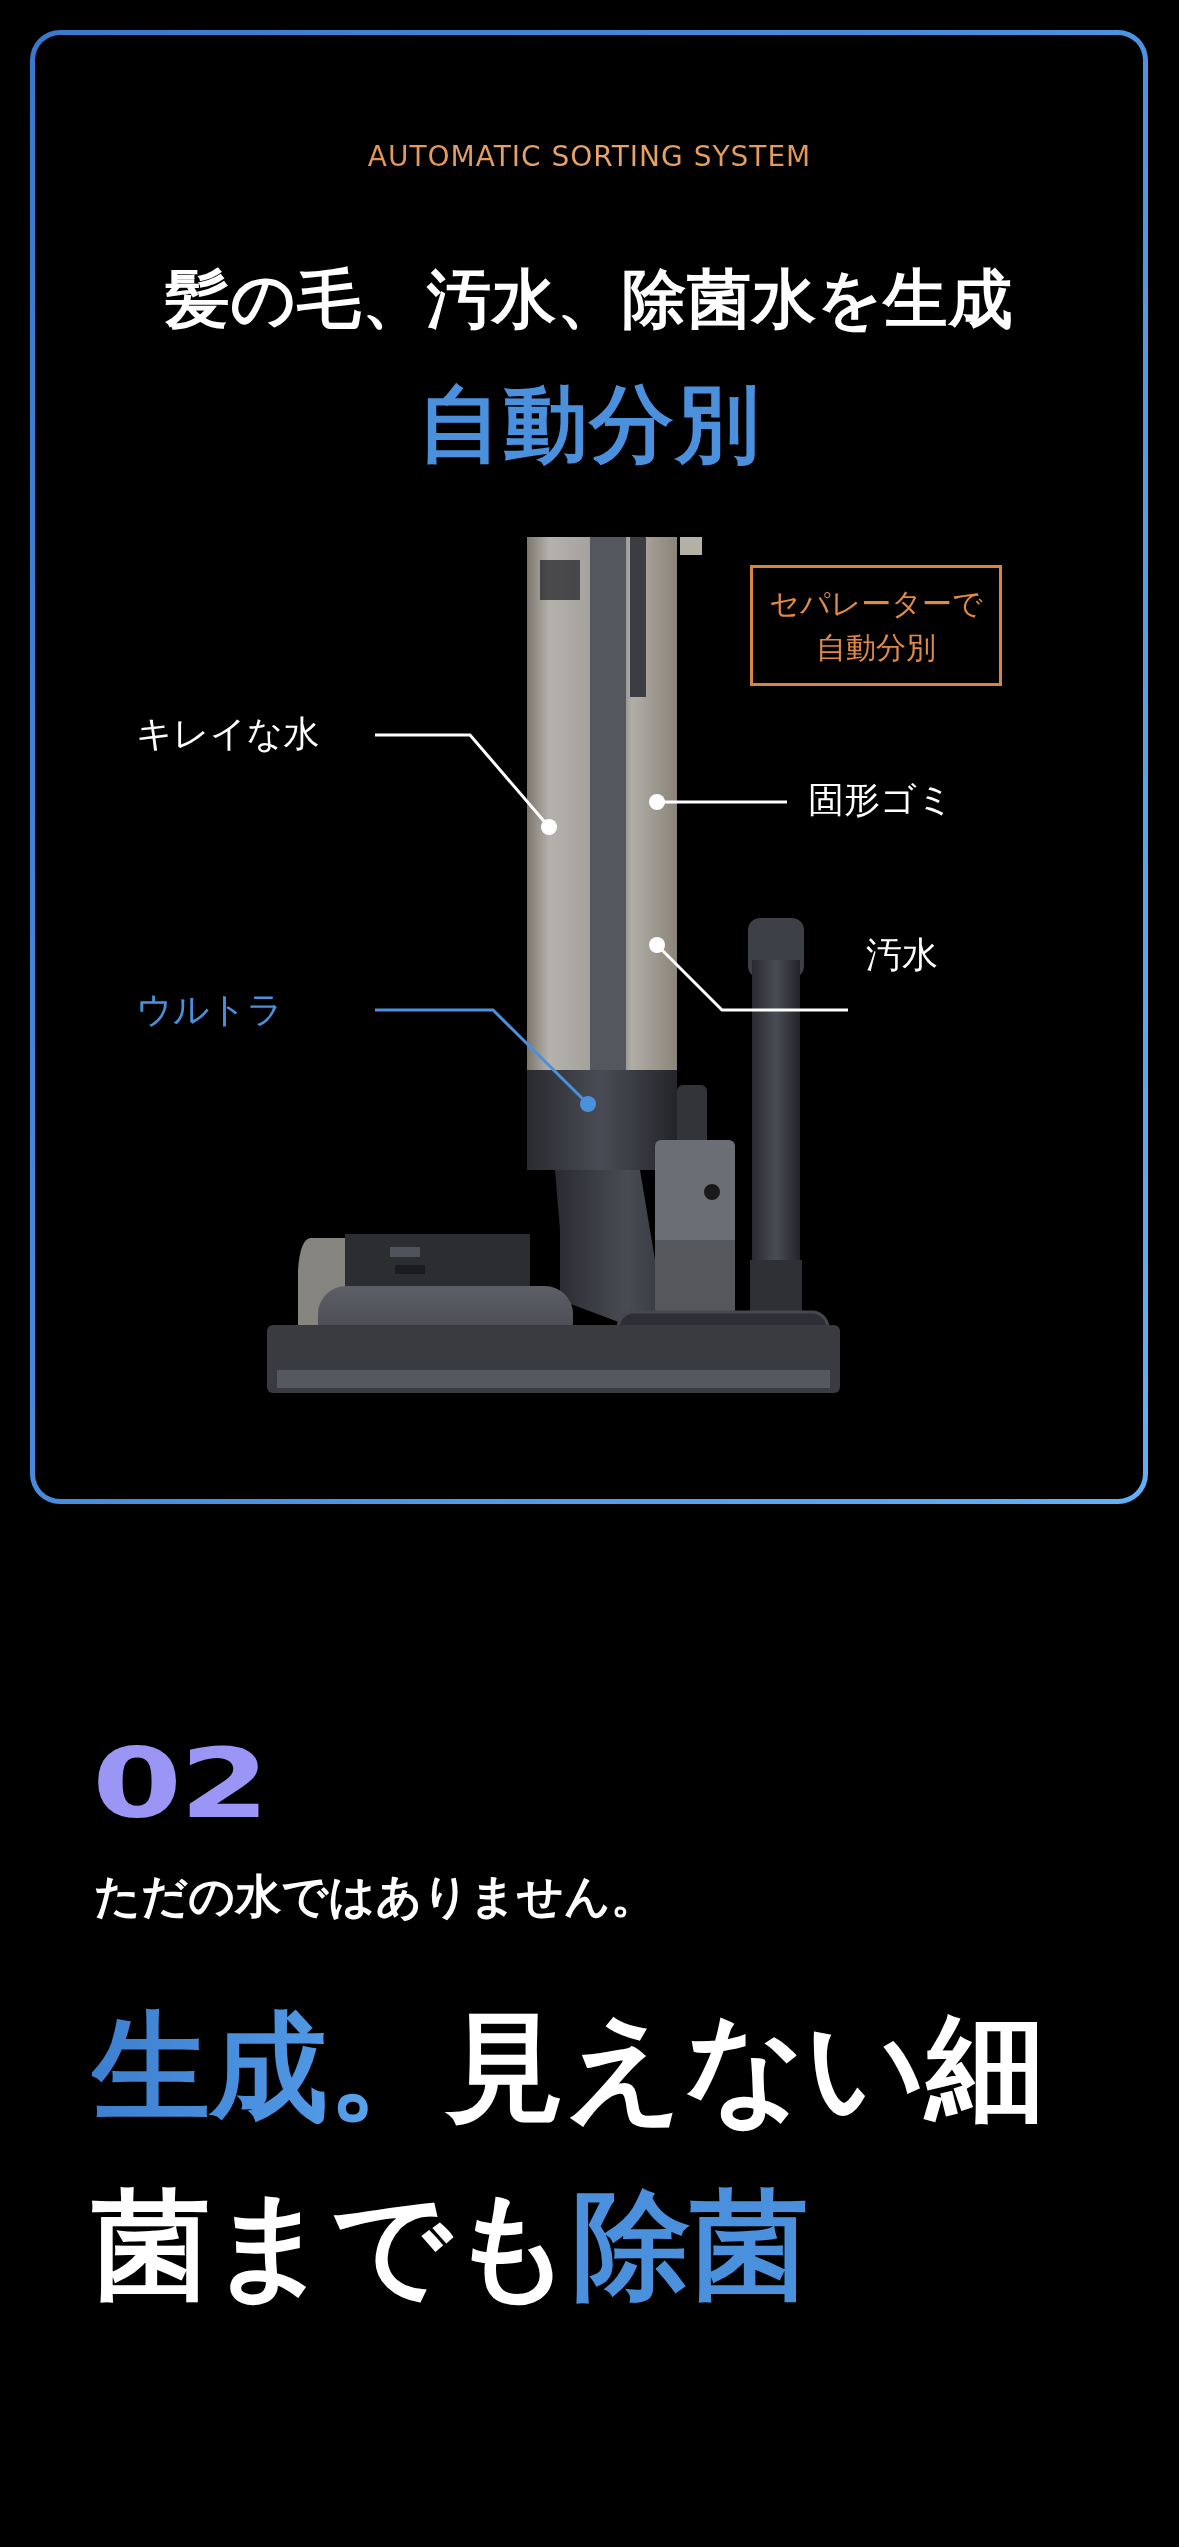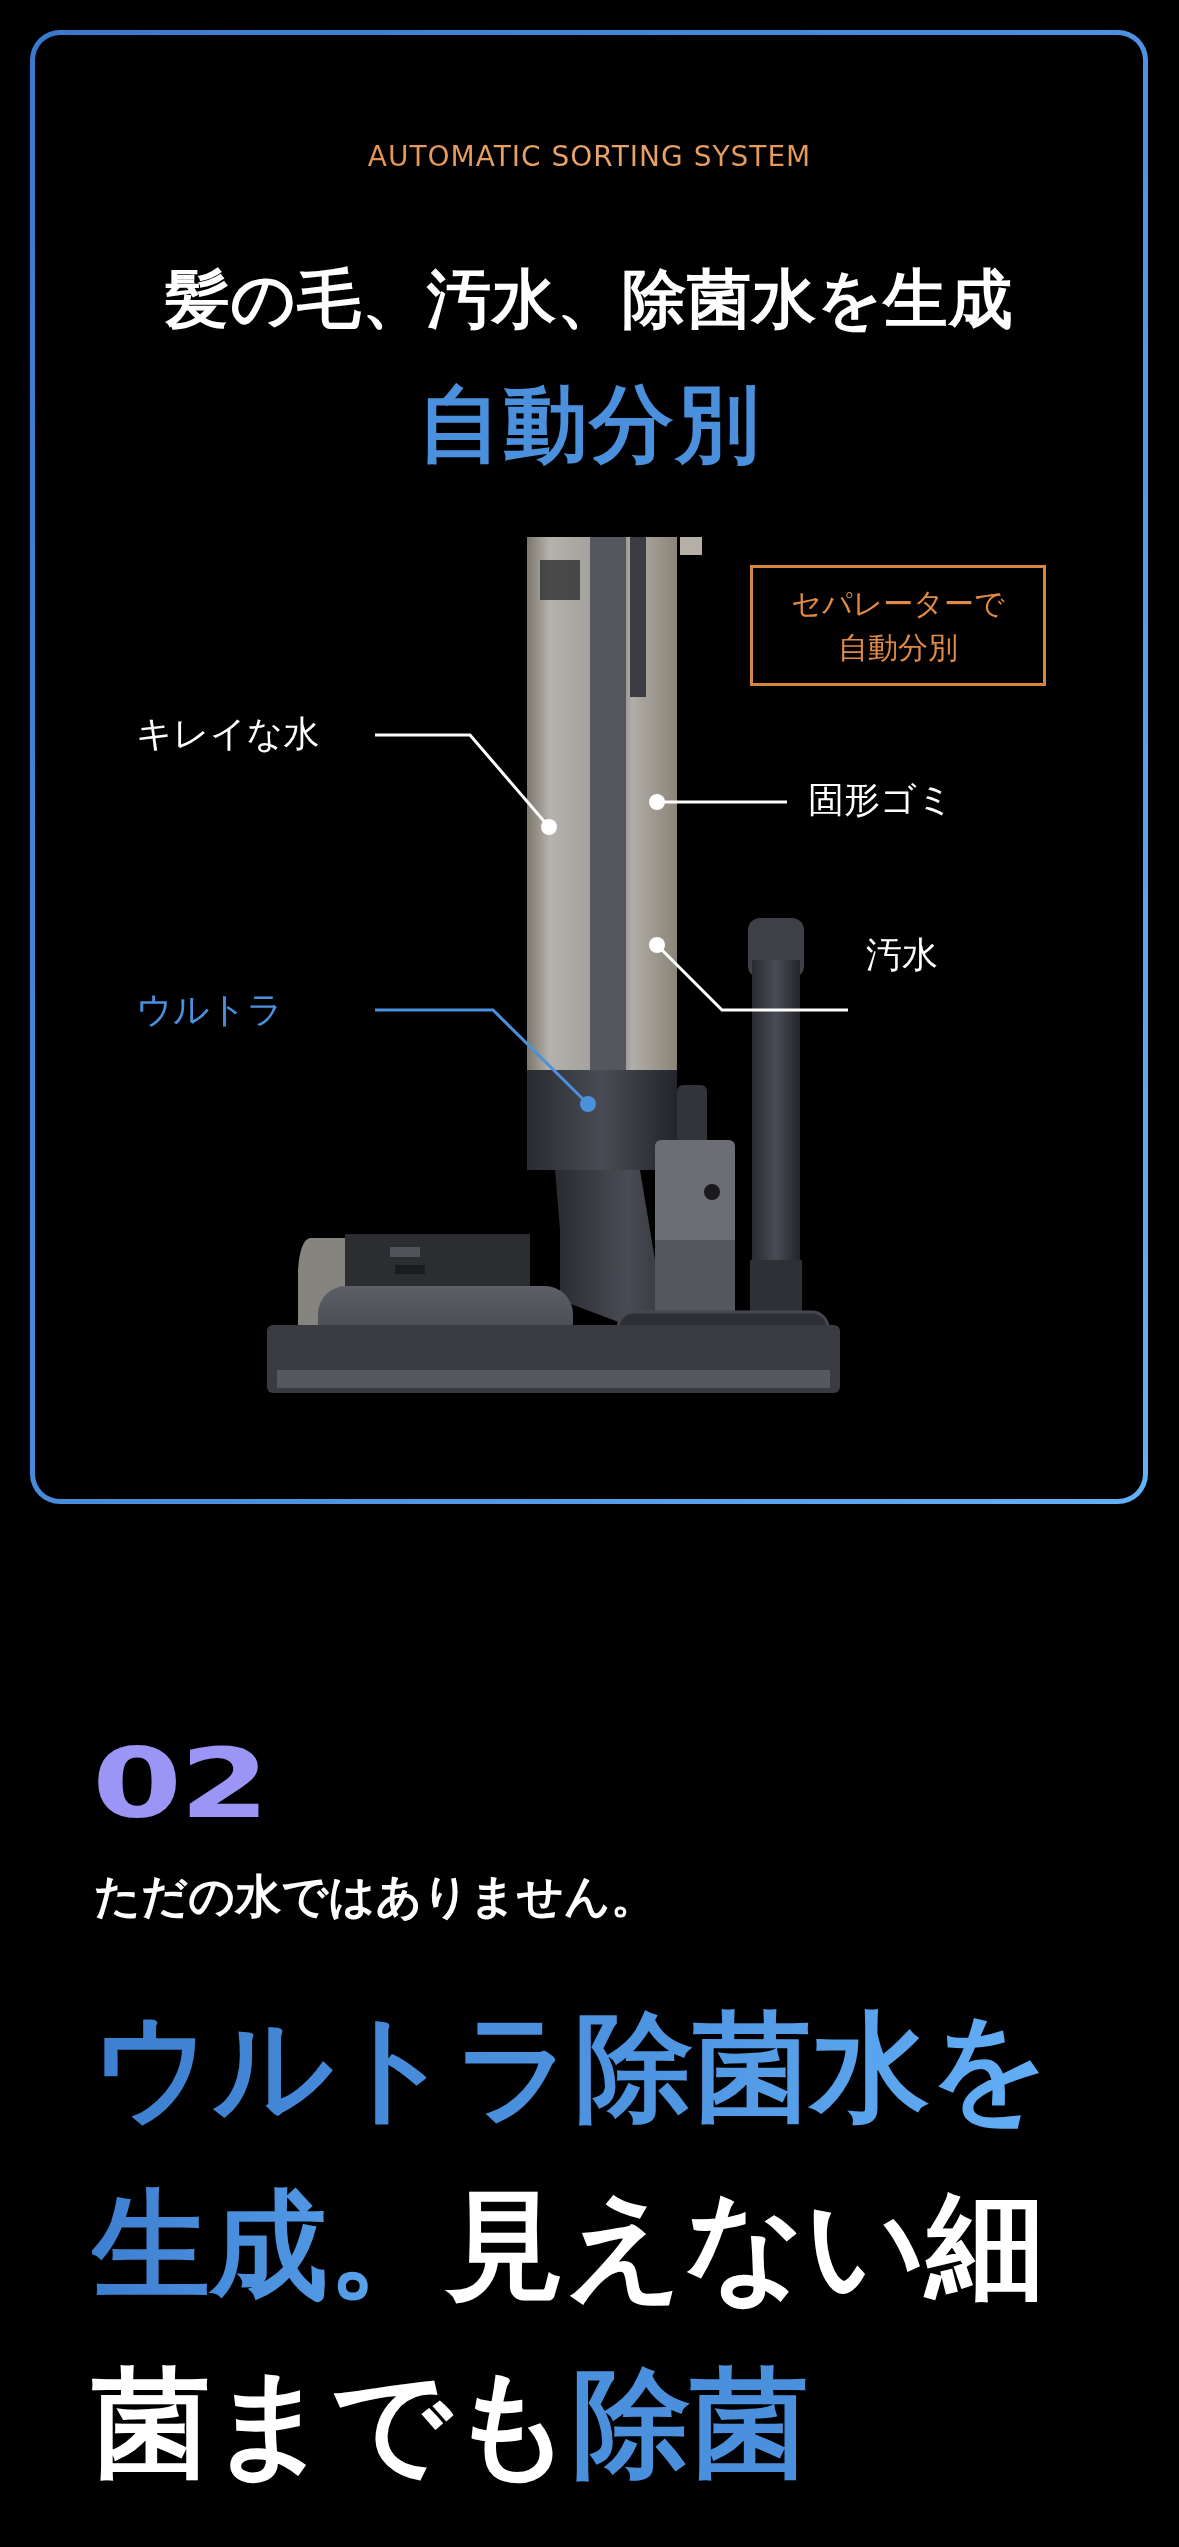--- a/index.html
+++ b/index.html
@@ -17,21 +17,21 @@
              font-weight:normal;
              background:linear-gradient(90deg,#d77a33,#eaa56a,#d9803a);
              -webkit-background-clip:text; background-clip:text; color:transparent; }
   .title1 { top:256px; left:0; width:1179px; text-align:center; font-size:64px; font-weight:bold; color:#fff; letter-spacing:1px; }
   .title2 { top:368px; left:0; width:1179px; text-align:center; font-size:84px; font-weight:bold; color:#4a90dc; letter-spacing:2px; }
 
   
   .product { left:260px; top:530px; width:600px; height:870px; }
 
   
-  .sep-box { left:750px; top:565px; width:296px; height:121px; box-sizing:border-box;
+  .sep-box { left:750px; top:565px; width:252px; height:121px; box-sizing:border-box;
              border:3px solid #d88540; display:flex; flex-direction:column; align-items:center; justify-content:center; }
   .sep-box span { font-size:30px; color:#e08a45; line-height:44px; }
 
   .lbl { font-size:36px; color:#fff; white-space:nowrap; }
   .lbl.blue { color:#4a90dc; line-height:60px; }
 
   .callouts { left:0; top:0; width:1179px; height:1500px; pointer-events:none; }
 
   
   .num { left:92px; top:1728px; font-size:96px; font-weight:bold; color:#9b96f5; letter-spacing:-2px;
@@ -129,21 +129,18 @@
 <div class="abs lbl" style="left:808px;top:776px;">固形ゴミ</div>
 <div class="abs lbl" style="left:866px;top:931px;">汚水</div>
 <div class="abs lbl blue" style="left:136px;top:980px;">
   <div>ウルトラ</div>
 </div>
 
 <div class="abs num">02</div>
 <div class="abs sub">ただの水ではありません。</div>
 <div class="abs headline">
   <span class="line">
-    <span class="grad">ウルトラ除菌水を</span>
-  </span>
-  <span class="line">
     <span class="grad">生成。</span><span class="white">見えない細</span>
   </span>
   <span class="line">
     <span class="white">菌までも</span><span class="blue-solid">除菌</span>
   </span>
 </div>
 
 </body></html>

